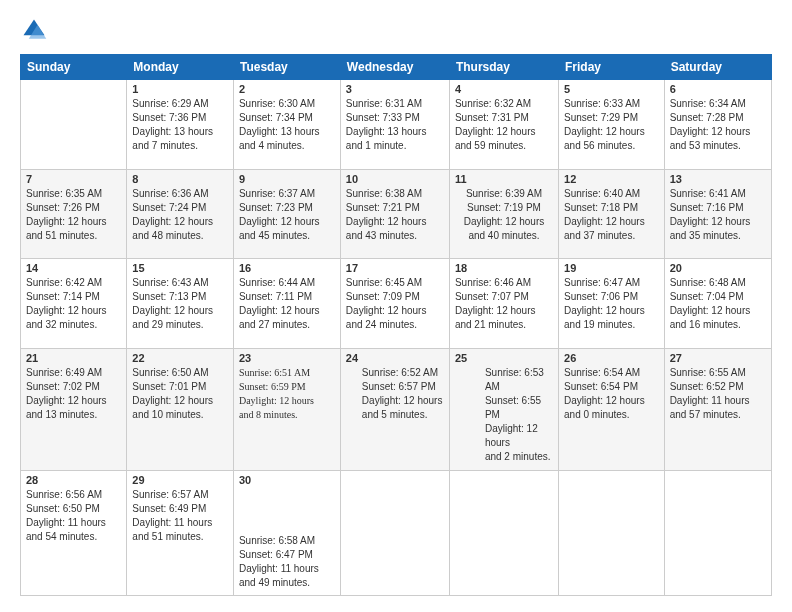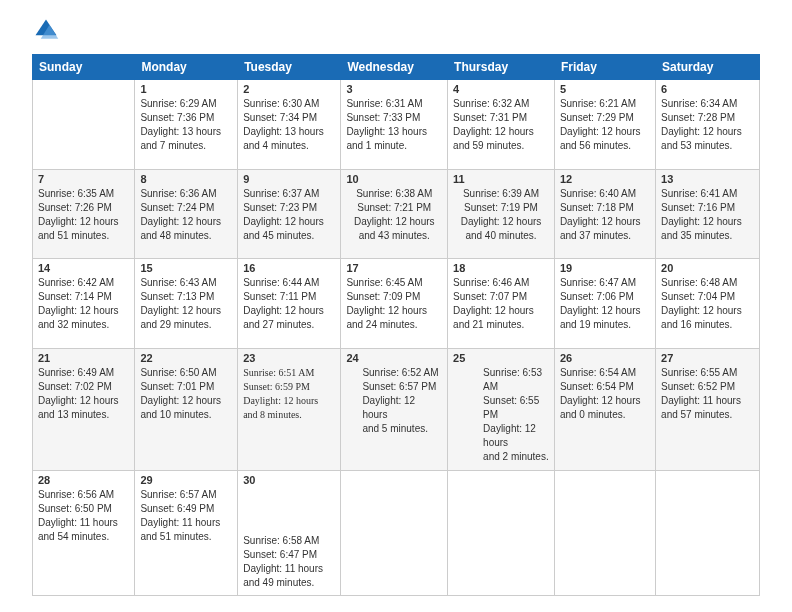--- a/index.html
+++ b/index.html
@@ -6,21 +6,21 @@
     body {
       width: 792px;
       height: 612px;
       font-family: Arial, sans-serif;
       background: #fff;
       overflow: hidden;
     }
     .page {
       width: 792px;
       height: 612px;
-      padding: 16px 32px;
+      padding: 16px 20px;
       display: flex;
       flex-direction: column;
     }
     .header {
       display: flex;
       justify-content: space-between;
       align-items: flex-start;
       margin-bottom: 10px;
     }
     .logo {
@@ -161,21 +161,21 @@
           </td>
           <td>
             <span class="day-number">4</span>
             <div class="day-info" style="white-space: pre-line;">Sunrise: 6:32 AM
 Sunset: 7:31 PM
 Daylight: 12 hours
 and 59 minutes.</div>
           </td>
           <td>
             <span class="day-number">5</span>
-            <div class="day-info" style="white-space: pre-line;">Sunrise: 6:21 AM
+            <div class="day-info" style="white-space: pre-line;">Sunrise: 6:33 AM
 Sunset: 7:29 PM
 Daylight: 12 hours
 and 56 minutes.</div>
           </td>
           <td>
             <span class="day-number">6</span>
             <div class="day-info" style="white-space: pre-line;">Sunrise: 6:34 AM
 Sunset: 7:28 PM
 Daylight: 12 hours
 and 53 minutes.</div>
@@ -198,21 +198,21 @@
           </td>
           <td>
             <span class="day-number">9</span>
             <div class="day-info" style="white-space: pre-line;">Sunrise: 6:37 AM
 Sunset: 7:23 PM
 Daylight: 12 hours
 and 45 minutes.</div>
           </td>
           <td>
             <span class="day-number">10</span>
-            <div class="day-info" style="white-space: pre-line; text-align: center;">Sunrise: 6:38 AM
+            <div class="day-info" style="white-space: pre-line;">Sunrise: 6:38 AM
 Sunset: 7:21 PM
 Daylight: 12 hours
 and 43 minutes.</div>
           </td>
           <td>
             <span class="day-number">11</span>
             <div class="day-info" style="white-space: pre-line; text-align: center;">Sunrise: 6:39 AM
 Sunset: 7:19 PM
 Daylight: 12 hours
 and 40 minutes.</div>

